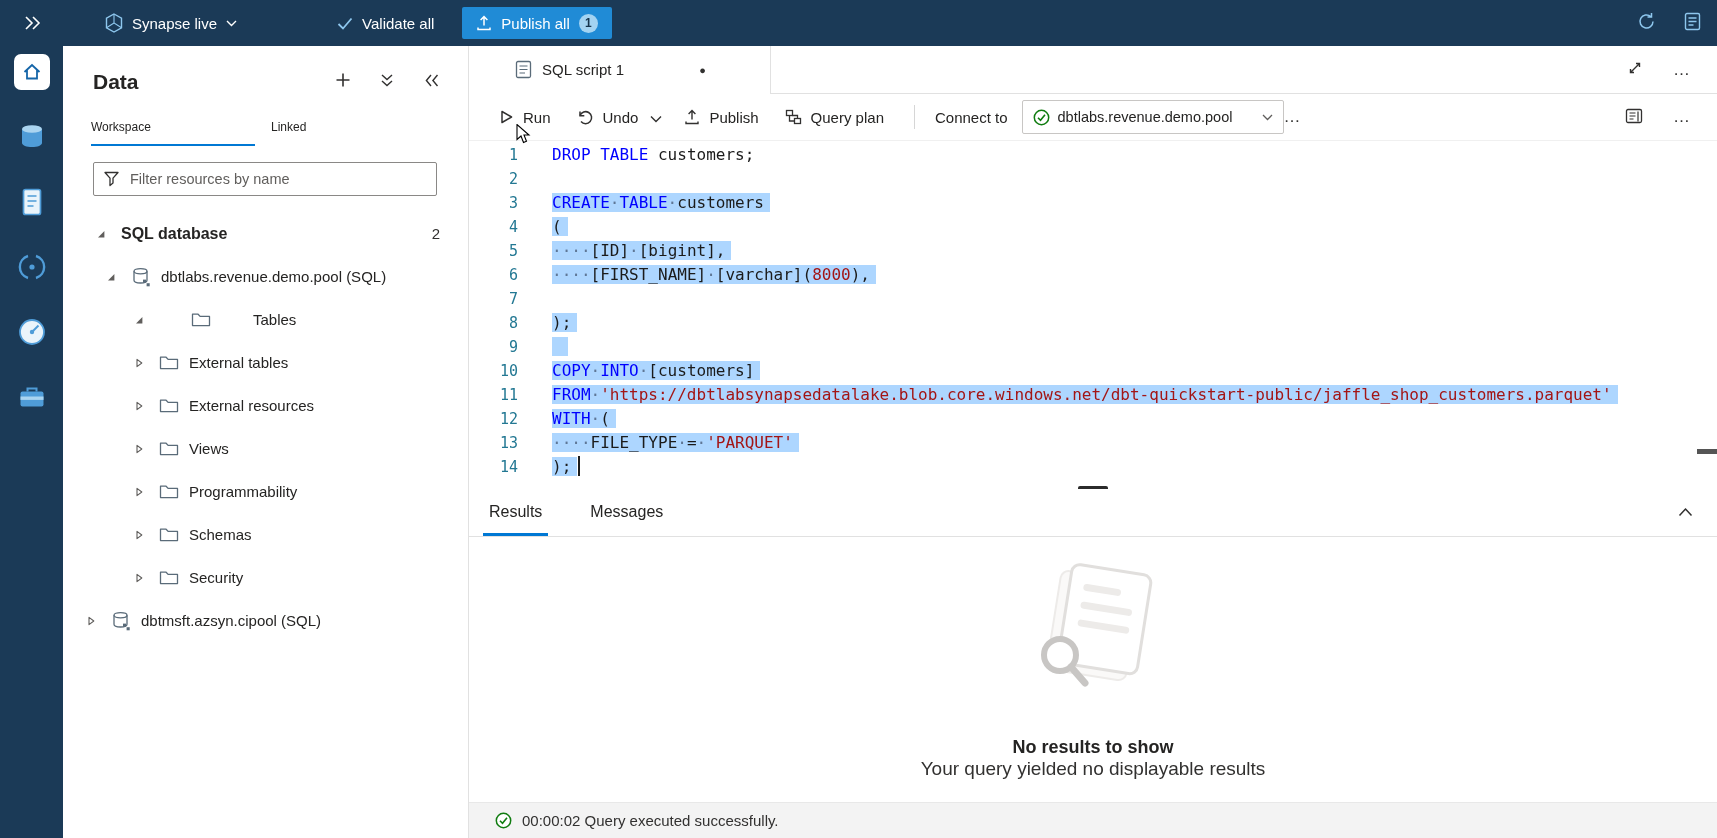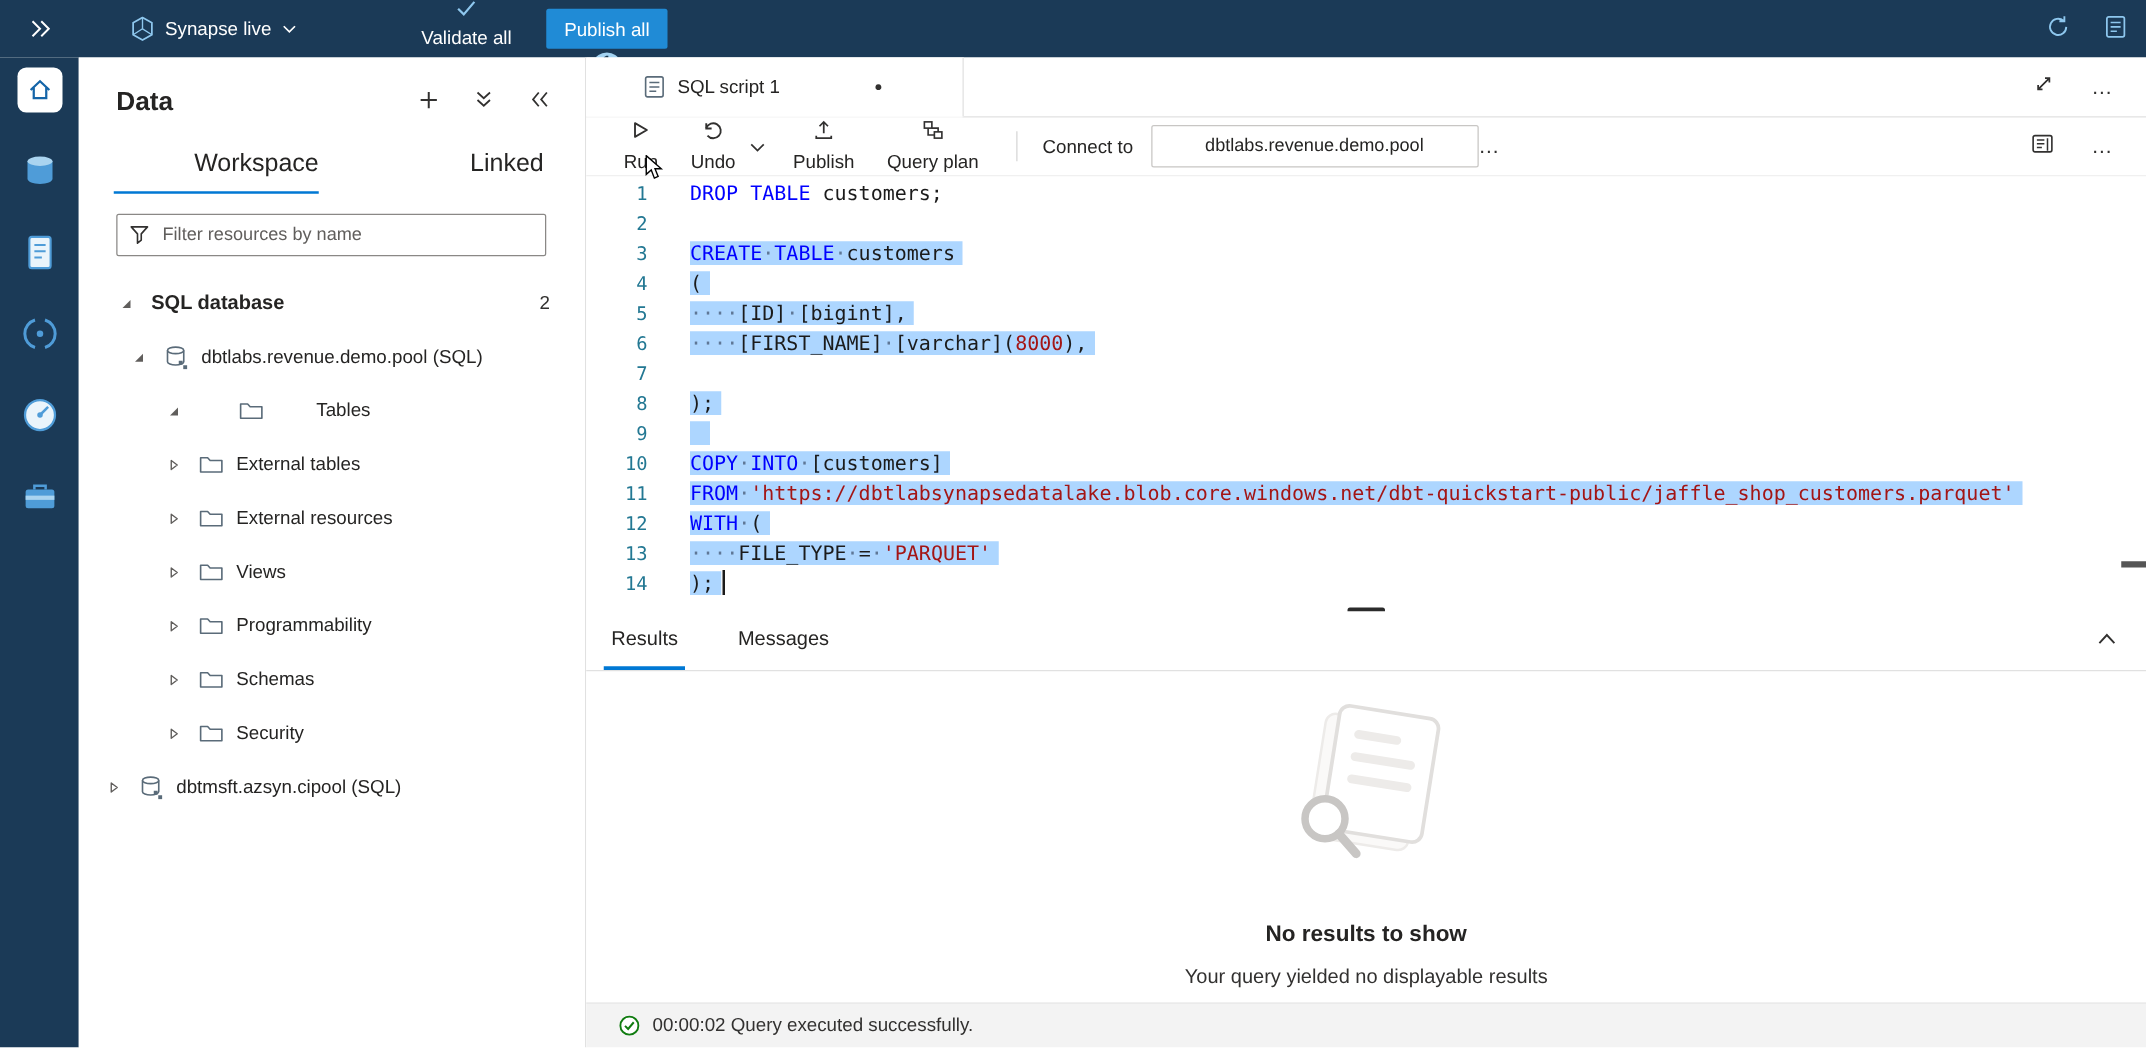--- a/index.html
+++ b/index.html
@@ -1,18 +1,18 @@
 <!DOCTYPE html>
 <html><head>
 <meta charset="utf-8">
 <style>
   * { margin:0; padding:0; box-sizing:border-box; }
   html,body { width:1717px; height:838px; overflow:hidden; background:#fff;
               font-family:"Liberation Sans","DejaVu Sans",sans-serif; color:#252423; }
-  button { background:none; border:none; font:inherit; color:inherit; cursor:default;flex-direction:column; }
+  button { background:none; border:none; font:inherit; color:inherit; cursor:default; }
 
   .app { position:relative; width:1717px; height:838px; display:flex; flex-direction:column;border-radius:19px; }
 
   
   .topbar { flex:0 0 46px; background:#1b3a57; color:#fff; display:flex; align-items:center; font-size:15px; }
   .tb-chevrons { width:63px; display:flex; justify-content:center; align-items:center; }
   .tb-item { display:flex; align-items:center; gap:9px; height:100%; }
   .tb-mode { margin-left:42px; }
   .tb-validate { margin-left:100px; }
   .publish-all { margin-left:28px; height:32px; background:#208bd6; color:#fff; border-radius:2px;
@@ -29,21 +29,21 @@
           padding-top:8px; gap:29px; flex:0 0 63px; }
   .rail-btn { width:36px; height:36px; display:flex; align-items:center; justify-content:center; }
   .home-tile { background:#fff; border-radius:7px; }
 
   
   .data-panel { width:406px; flex:0 0 406px; border-right:1px solid #e1e1e1; display:flex; flex-direction:column; background:#fff; }
   .dp-header { display:flex; align-items:center; padding:24px 28px 0 30px; }
   .dp-title { font-size:21px; font-weight:600; color:#252423; }
   .dp-actions { margin-left:auto; display:flex; align-items:center; gap:28px; }
   .dp-tabs { display:flex; margin:20px 0 0 28px; gap:16px; }
-  .dp-tab { width:164px; text-align:right; font-size:20px; padding:6px 0 10px 0; border-bottom:2px solid transparent; }
+  .dp-tab { width:164px; text-align:left; font-size:12px; padding:6px 0 10px 0; border-bottom:2px solid transparent; }
   .dp-tab.active { border-bottom-color:#0078d4; }
   .dp-filter { position:relative; margin:16px 31px 6px 30px; }
   .dp-filter input { width:100%; height:34px; border:1px solid #8a8886; border-radius:2px;
                      padding:0 10px 0 36px; font-size:14.5px; color:#252423; outline:none;
                      font-family:"Liberation Sans","DejaVu Sans",sans-serif; }
   .dp-filter input::placeholder { color:#605e5c; }
   .dp-filter .funnel { position:absolute; left:10px; top:8px; }
   .tree { margin-top:10px; overflow:hidden; }
   .tree-row { display:flex; align-items:center; height:43px; padding-right:28px; font-size:15px; }
   .caret { width:16px; display:flex; justify-content:center; margin-right:12px; flex:0 0 16px; }
@@ -92,21 +92,21 @@
   .hscroll-thumb { position:absolute; right:0; top:308px; width:20px; height:5px; background:#555; }
 
   
   .results-header { position:relative; height:48px; flex:0 0 48px; display:flex; align-items:flex-end;
                     padding-left:14px; gap:36px; border-bottom:1px solid #e1e1e1; }
   .r-tab { font-size:16px; padding:0 6px 12px 6px; border-bottom:3px solid transparent; color:#252423; }
   .r-tab.active { border-bottom-color:#0078d4; }
   .collapse-btn { position:absolute; right:24px; top:14px; }
   .results-body { flex:1; display:flex; flex-direction:column; align-items:center; padding-top:26px; min-height:0; }
   .empty-title { margin-top:36px; font-size:18px; font-weight:700; color:#252423; }
-  .empty-sub { margin-top:15px; font-size:16px; color:#323130; }
+  .empty-sub { font-size:19px; color:#323130; }
   .statusbar { height:36px; flex:0 0 36px; background:#f3f3f3; border-top:1px solid #e8e8e8;
                display:flex; align-items:center; gap:10px; padding-left:26px; font-size:15px; color:#323130; }
 
   .mouse-cursor { position:absolute; left:516px; top:124px; z-index:20; pointer-events:none; }
 </style>
 </head>
 <body>
 
 <div class="app">
 

